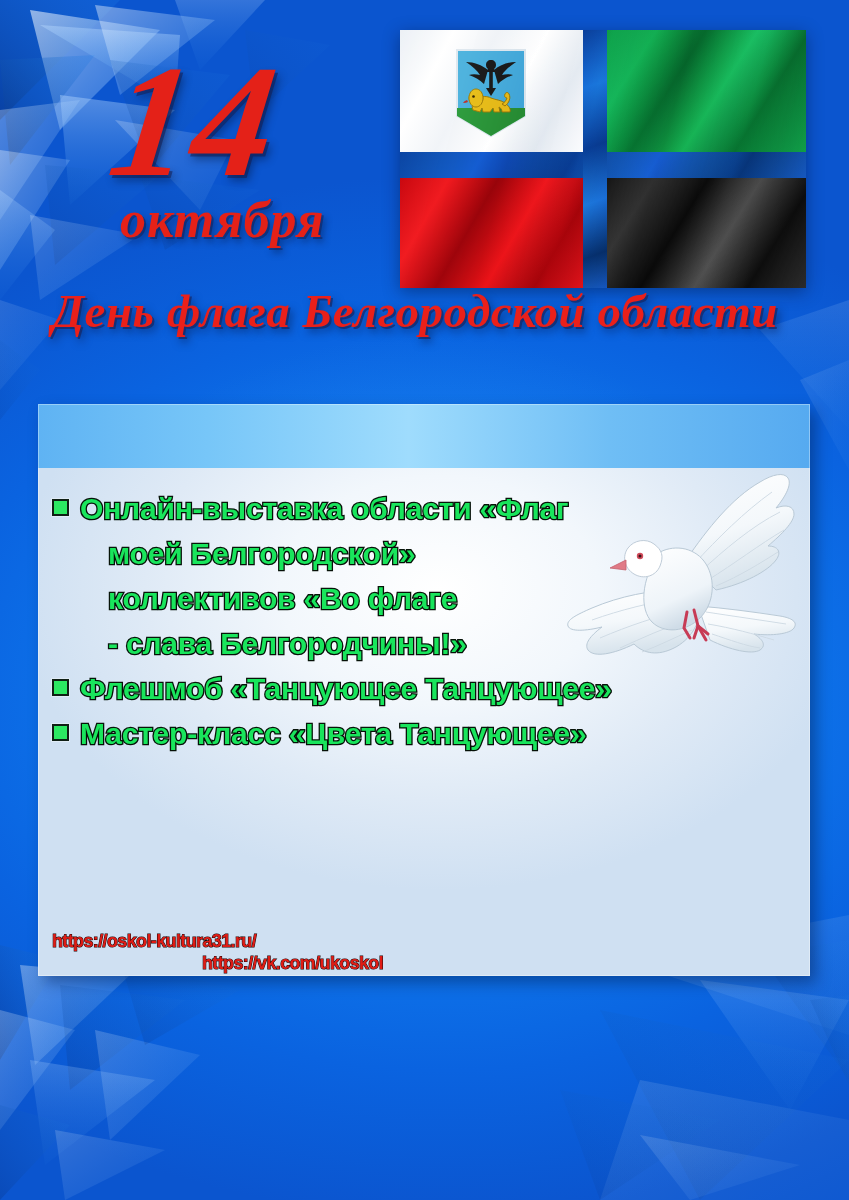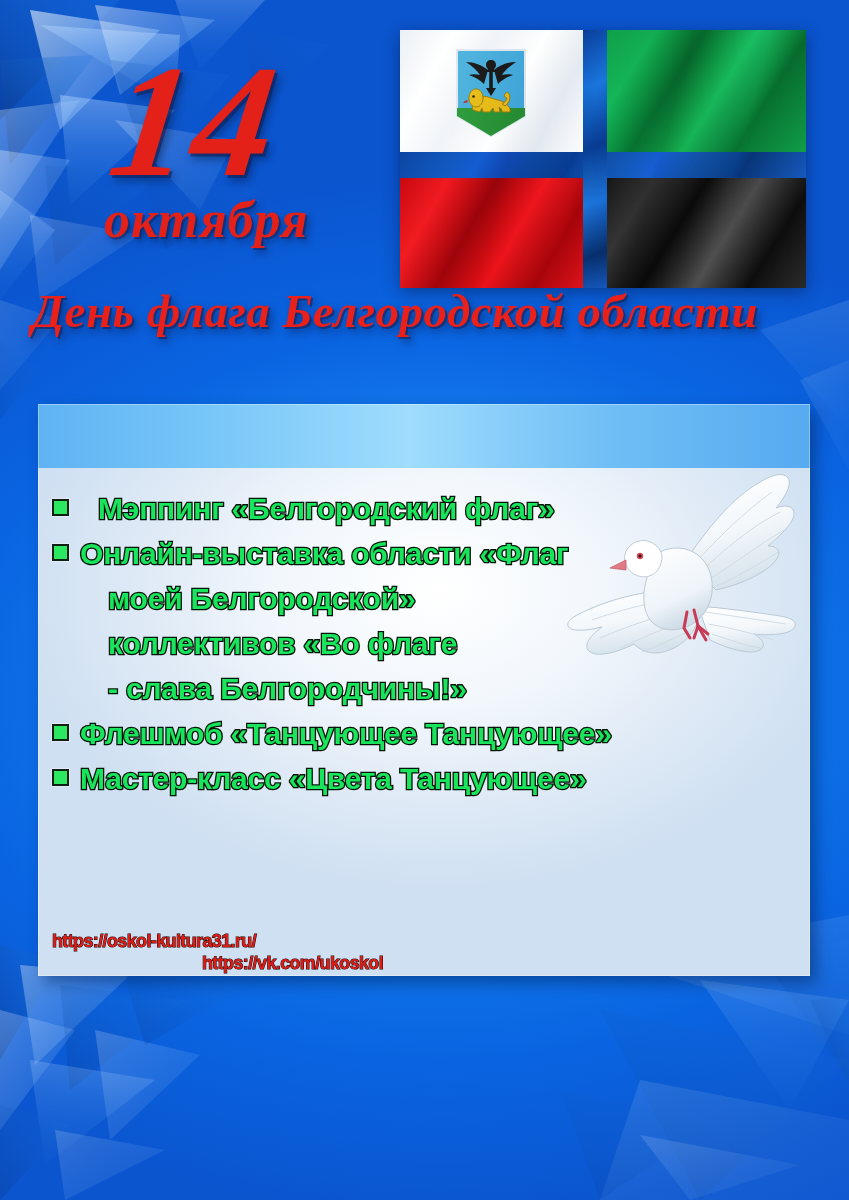--- a/index.html
+++ b/index.html
@@ -33,32 +33,32 @@
     font-style:italic;font-weight:700;
     font-size:160px;line-height:.92;
     color:#e42118;
     letter-spacing:2px;
     text-shadow:
       3px 3px 0 rgba(20,30,80,.55),
       5px 6px 9px rgba(0,20,60,.45);
     transform:skewX(-7deg);
   }
   .date-month{
-    position:absolute;left:104px;top:190px;
+    position:absolute;left:120px;top:190px;
     font-family:"Liberation Serif", serif;
     font-style:italic;font-weight:700;
     font-size:52px;
     color:#e42118;
     letter-spacing:1px;
     text-shadow:
       2px 2px 0 rgba(20,30,80,.5),
       4px 5px 7px rgba(0,20,60,.42);
   }
   .main-title{
-    position:absolute;left:32px;top:284px;
+    position:absolute;left:52px;top:284px;
     width:790px;
     font-family:"Liberation Serif", serif;
     font-style:italic;font-weight:700;
     font-size:47px;
     white-space:nowrap;
     color:#ea201a;
     letter-spacing:.5px;
     text-shadow:
       2px 2px 0 rgba(25,35,90,.65),
       4px 5px 8px rgba(0,15,55,.5);
@@ -326,24 +326,20 @@
       <g stroke="#c73b55" stroke-width="3" fill="none" stroke-linecap="round">
         <path d="M146 142 L150 158 L146 170"></path>
         <path d="M150 158 L160 166"></path>
         <path d="M150 158 L158 172"></path>
         <path d="M139 144 L136 160 L142 170"></path>
       </g>
     </g>
   </svg>
 
   <div class="list">
-      <div class="li extra-gap">
-        <span class="bullet"></span>
-        <span class="txt">Мэппинг «Белгородский флаг»</span>
-      </div>
       <div class="li">
         <span class="bullet"></span>
         <span class="txt">Онлайн-выставка области «Флаг</span>
       </div>
       <div class="li indent">
         <span class="bullet hidden"></span>
         <span class="txt">моей Белгородской»</span>
       </div>
       <div class="li indent">
         <span class="bullet hidden"></span>

